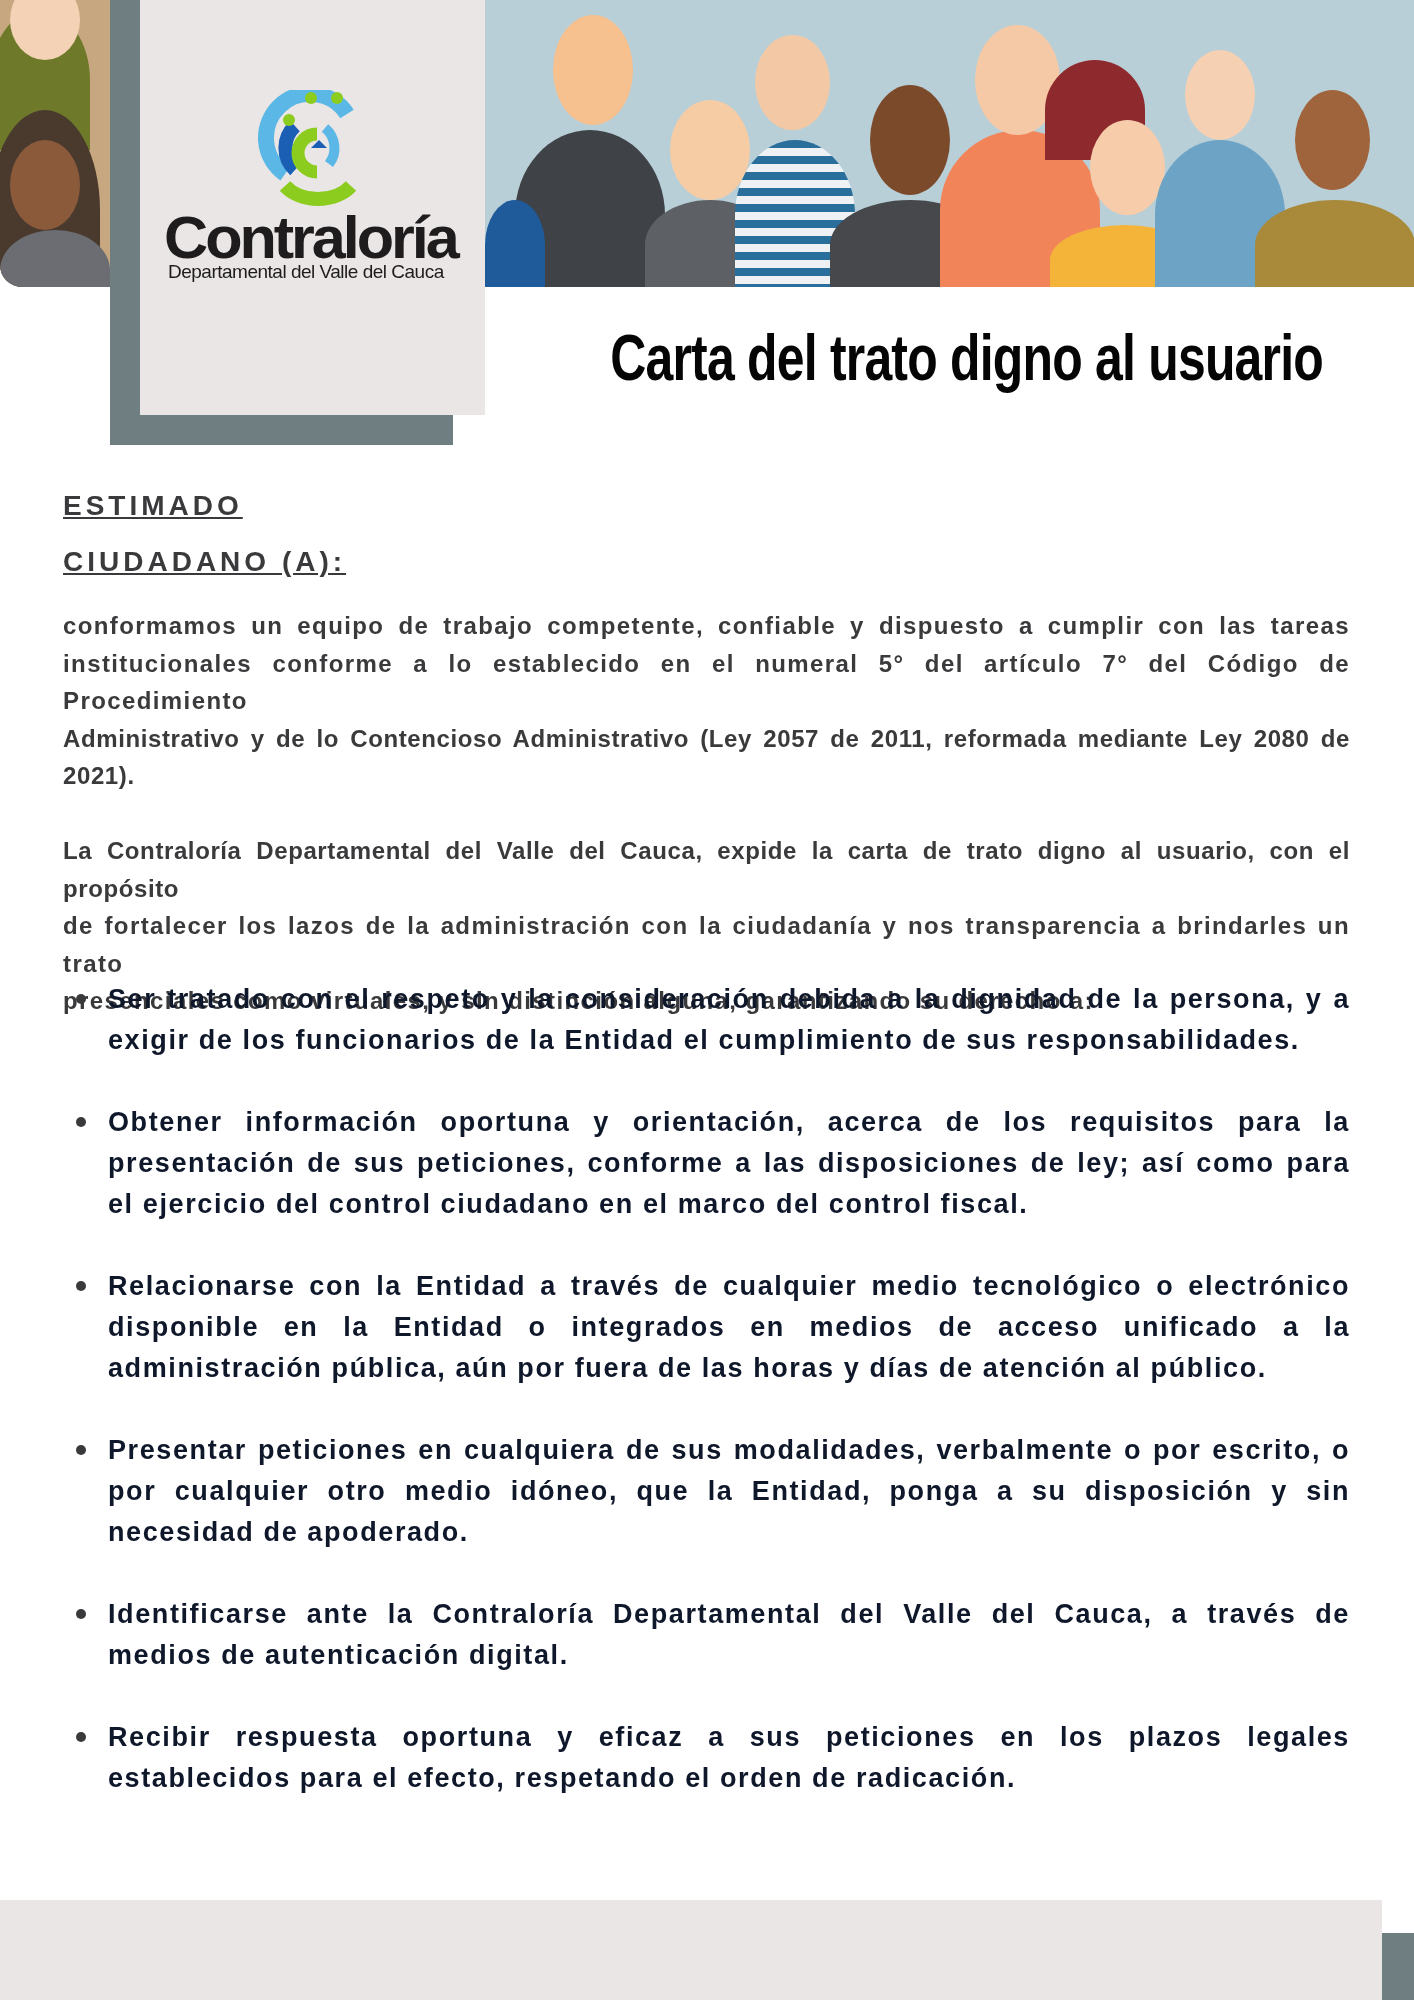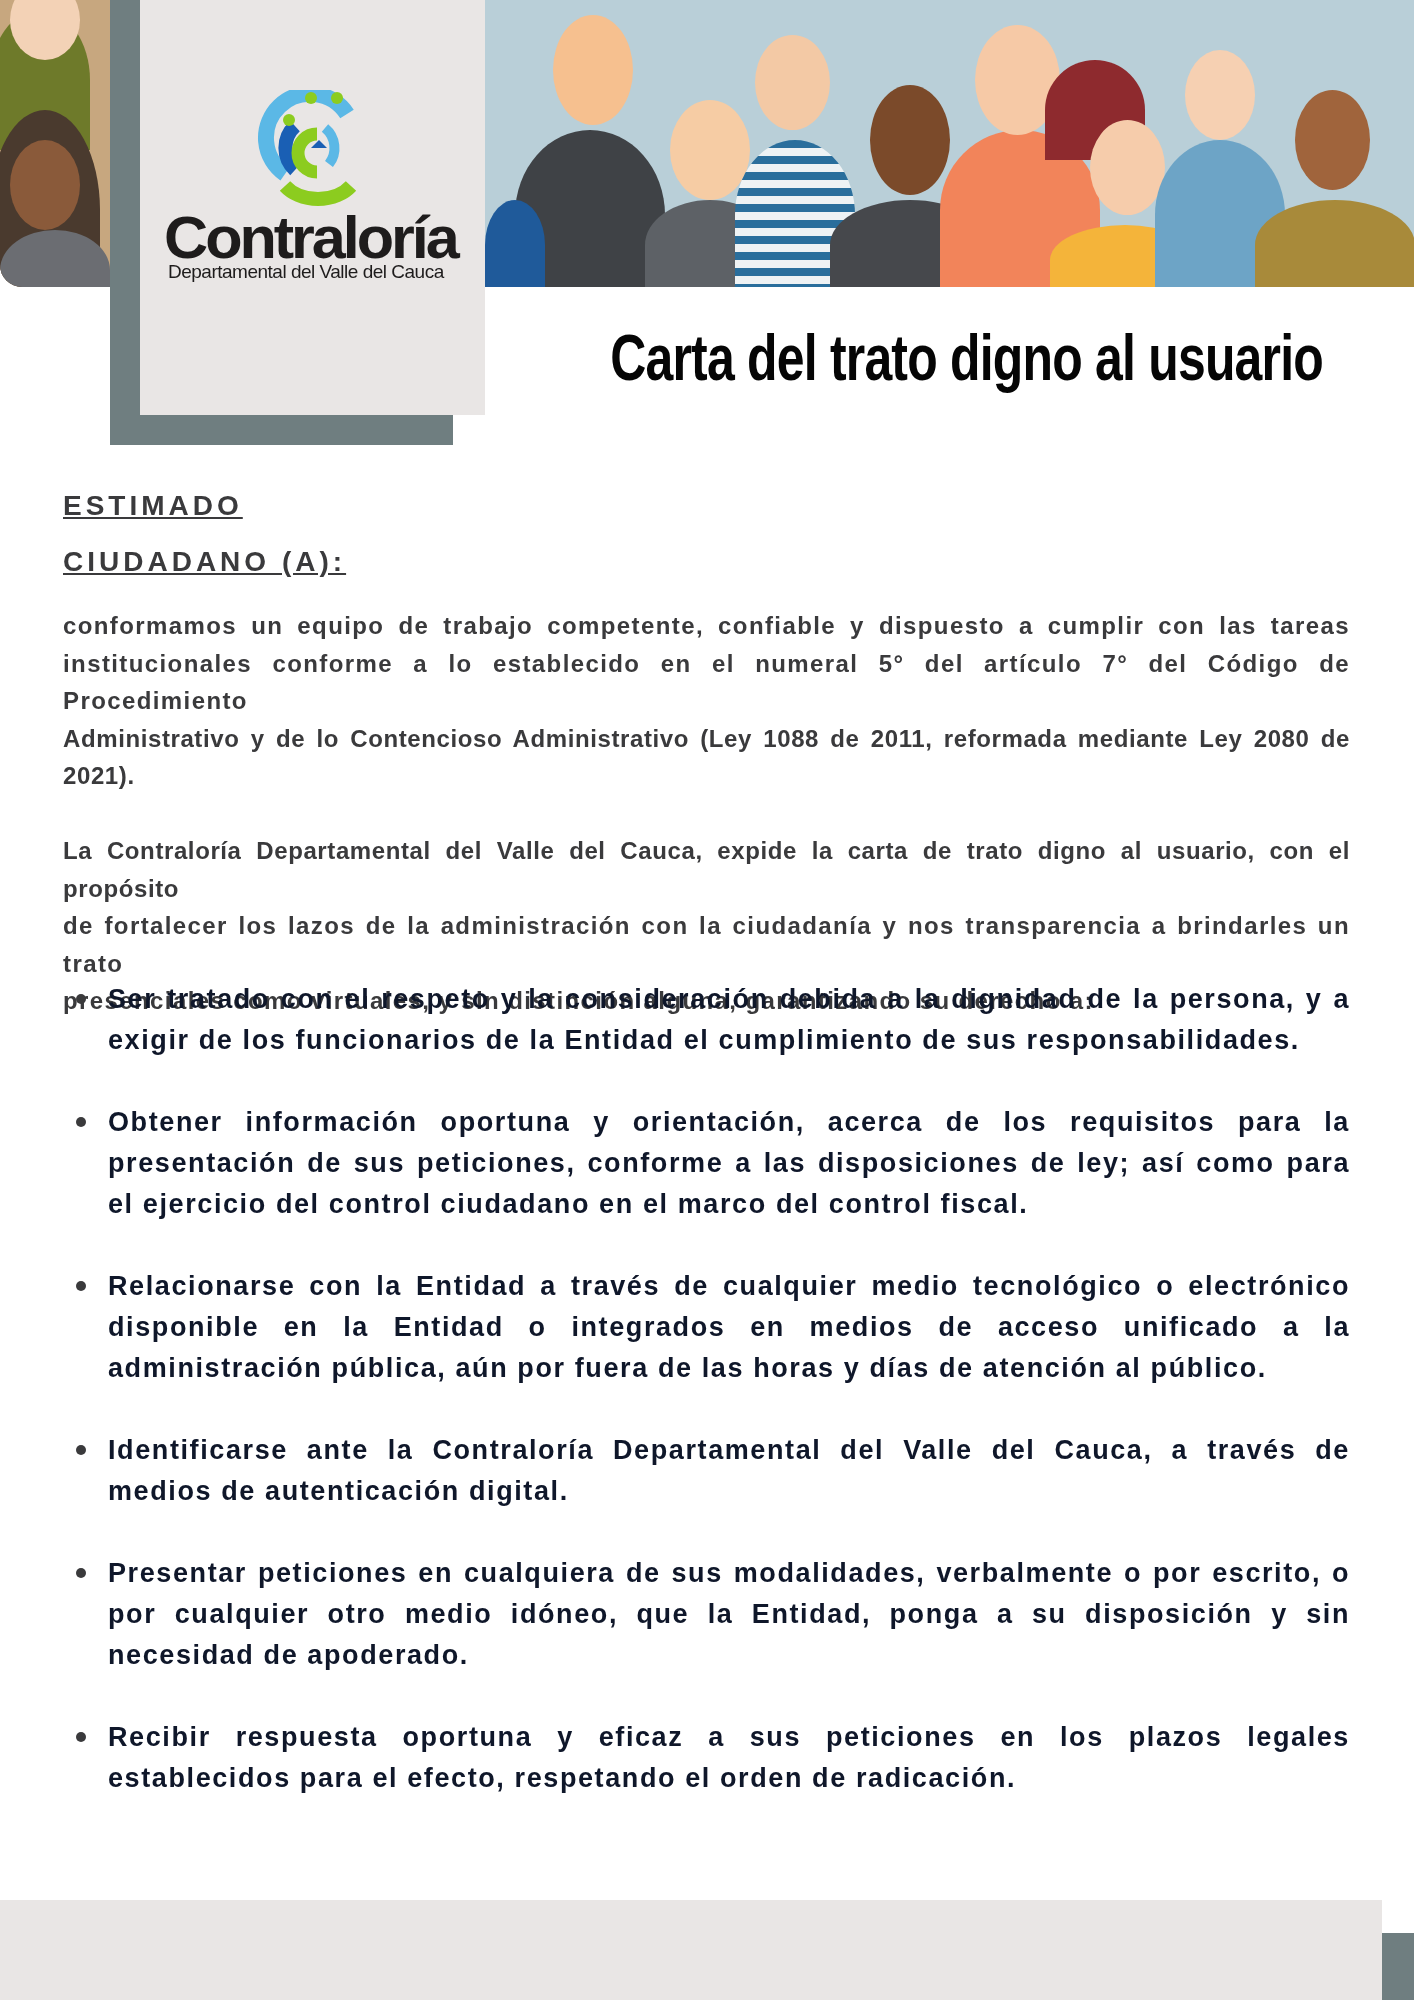--- a/index.html
+++ b/index.html
@@ -80,32 +80,32 @@
 <div class="abs title">Carta del trato digno al usuario</div>
 
 <div class="abs greeting">
   <div>ESTIMADO</div>
   <div>CIUDADANO (A):</div>
 </div>
 
 <div class="abs para" style="top:607px;">
   <span style="text-align-last:justify;">conformamos un equipo de trabajo competente, confiable y dispuesto a cumplir con las tareas</span>
   <span style="text-align-last:justify;">institucionales conforme a lo establecido en el numeral 5° del artículo 7° del Código de Procedimiento</span>
-  <span style="text-align-last:justify;letter-spacing:0.6px;">Administrativo y de lo Contencioso Administrativo (Ley 1088 de 2011, reformada mediante Ley 2080 de 2021).</span>
+  <span style="text-align-last:justify;letter-spacing:0.6px;">Administrativo y de lo Contencioso Administrativo (Ley 2057 de 2011, reformada mediante Ley 2080 de 2021).</span>
 </div>
 
 <div class="abs para" style="top:832px;">
   <span style="text-align-last:justify;letter-spacing:0.6px;">La Contraloría Departamental del Valle del Cauca, expide la carta de trato digno al usuario, con el propósito</span>
   <span style="text-align-last:justify;">de fortalecer los lazos de la administración con la ciudadanía y nos transparencia a brindarles un trato</span>
   <span>presenciales como virtuales, y sin distinción alguna, garantizando su derecho a:</span>
 </div>
 
 <ul class="abs bullets">
   <li class="bullet"><span class="dot"></span><span>Ser tratado con el respeto y la consideración debida a la dignidad de la persona, y a exigir de los funcionarios de la Entidad el cumplimiento de sus responsabilidades.</span></li>
   <li class="bullet"><span class="dot"></span><span>Obtener información oportuna y orientación, acerca de los requisitos para la presentación de sus peticiones, conforme a las disposiciones de ley; así como para el ejercicio del control ciudadano en el marco del control fiscal.</span></li>
   <li class="bullet"><span class="dot"></span><span>Relacionarse con la Entidad a través de cualquier medio tecnológico o electrónico disponible en la Entidad o integrados en medios de acceso unificado a la administración pública, aún por fuera de las horas y días de atención al público.</span></li>
+  <li class="bullet"><span class="dot"></span><span>Presentar peticiones en cualquiera de sus modalidades, verbalmente o por escrito, o por cualquier otro medio idóneo, que la Entidad, ponga a su disposición y sin necesidad de apoderado.</span></li>
   <li class="bullet"><span class="dot"></span><span>Identificarse ante la Contraloría Departamental del Valle del Cauca, a través de medios de autenticación digital.</span></li>
-  <li class="bullet"><span class="dot"></span><span>Presentar peticiones en cualquiera de sus modalidades, verbalmente o por escrito, o por cualquier otro medio idóneo, que la Entidad, ponga a su disposición y sin necesidad de apoderado.</span></li>
   <li class="bullet"><span class="dot"></span><span>Recibir respuesta oportuna y eficaz a sus peticiones en los plazos legales establecidos para el efecto, respetando el orden de radicación.</span></li>
 </ul>
 
 <div class="abs footer"></div>
 <div class="abs footer-strip"></div>
 
 </body></html>

